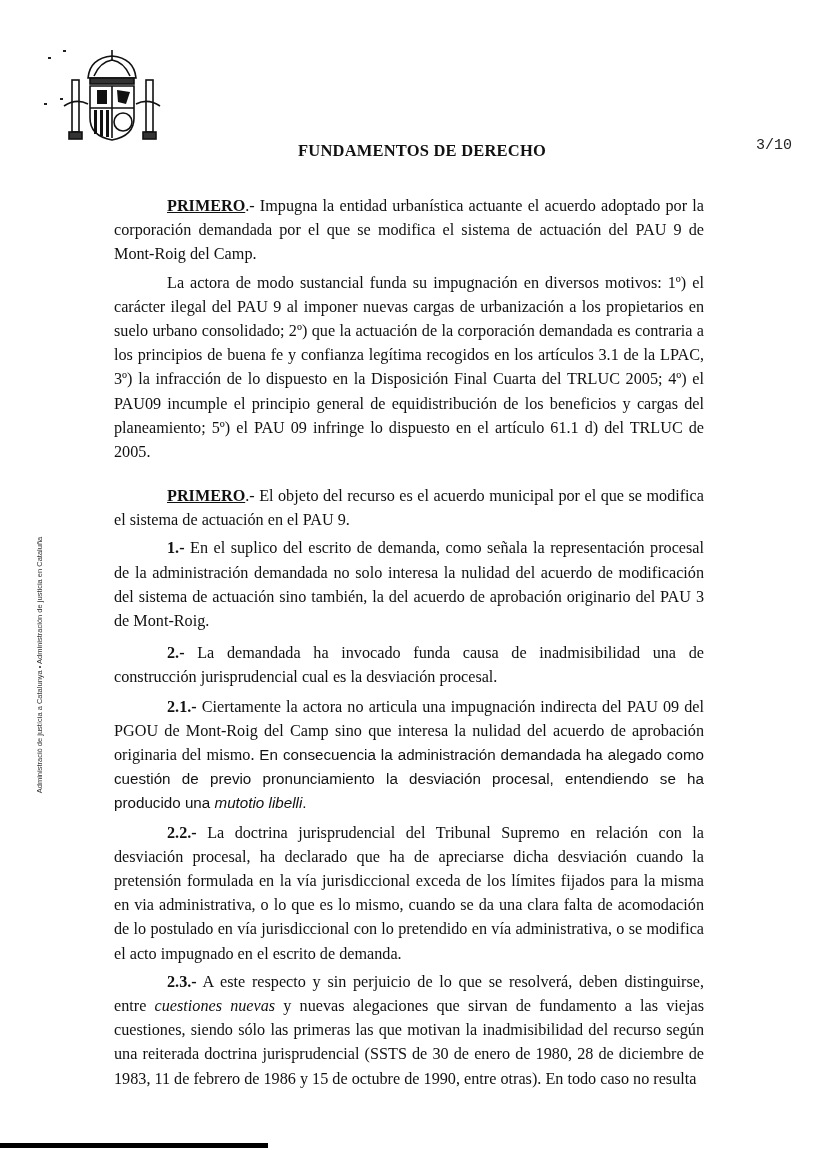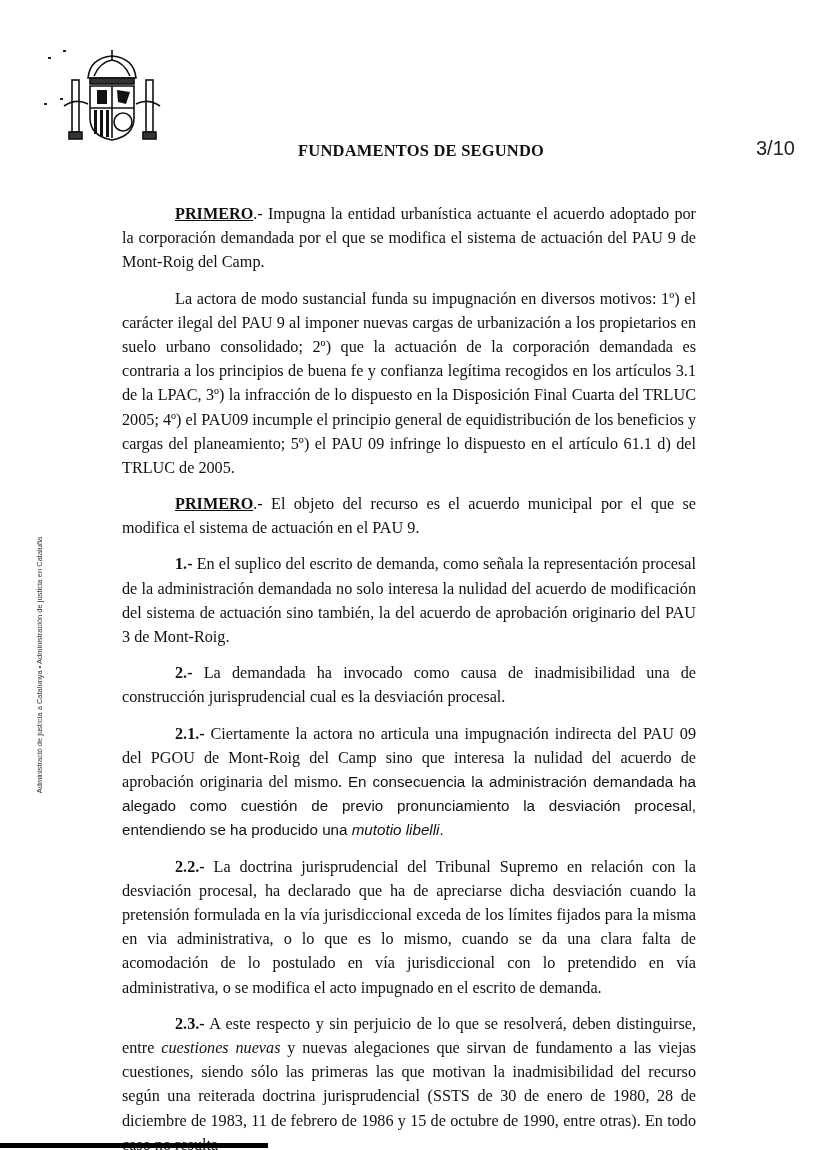--- a/index.html
+++ b/index.html
@@ -1,25 +1,25 @@
 <!DOCTYPE html>
 <html><head>
 <meta charset="utf-8">
 <style>
   html, body { margin:0; padding:0; background:#ffffff; }
   body { width:820px; height:1150px; position:relative; overflow:hidden;
          font-family:"Liberation Serif", serif; color:#111; }
   .crest { position:absolute; left:60px; top:48px; width:104px; height:96px; }
   .specks span { position:absolute; width:3px; height:2px; background:#222; }
-  .pagenum { position:absolute; left:756px; top:137px; font-family:Liberation Sans, sans-serif;
-             font-size:20px; color:#222; }
+  .pagenum { position:absolute; left:756px; top:137px; font-family:Liberation Mono, monospace;
+             font-size:15px; color:#222; }
   .title { position:absolute; left:298px; top:141px; font-weight:bold; font-size:16.5px; letter-spacing:0.2px; }
   .body { position:absolute; left:110px; width:598px; font-size:16.2px; line-height:24.2px;
           text-align:justify; }
-  .body p { margin:12px; }
+  .body p { margin:4px; }
   .ind { text-indent:53px; }
   .kw { font-weight:bold; text-decoration:underline; }
   .b { font-weight:bold; }
   .i { font-style:italic; }
   .sans { font-family:"Liberation Sans", sans-serif; font-size:15.2px; }
   .side { position:absolute; left:34px; top:520px; width:10px; height:290px; }
   .side div { position:absolute; left:50%; top:50%; transform:translate(-50%,-50%) rotate(-90deg);
               white-space:nowrap; font-family:"Liberation Sans", sans-serif; font-size:7.5px; color:#333; }
   .footline { position:absolute; left:0; top:1143px; width:268px; height:5px; background:#000; }
 </style>
@@ -52,33 +52,33 @@
   </g>
 </svg>
 <div class="specks">
   <span style="left:48px;top:57px;"></span>
   <span style="left:63px;top:50px;"></span>
   <span style="left:44px;top:103px;"></span>
   <span style="left:60px;top:98px;"></span>
 </div>
 
 <div class="pagenum">3/10</div>
-<div class="title">FUNDAMENTOS DE SEGUNDO</div>
+<div class="title">FUNDAMENTOS DE DERECHO</div>
 
 <div class="side">
   <div>Administració de justícia a Catalunya • Administración de justicia en Cataluña</div>
 </div>
 
 <div class="body" style="top:190px;">
   <p class="ind"><span class="kw">PRIMERO</span><span>.- Impugna la entidad urbanística actuante el acuerdo adoptado por la corporación demandada por el que se modifica el sistema de actuación del PAU 9 de Mont-Roig del Camp.</span></p>
   <p class="ind" style="margin-top:3px;">La actora de modo sustancial funda su impugnación en diversos motivos: 1º) el carácter ilegal del PAU 9 al imponer nuevas cargas de urbanización a los propietarios en suelo urbano consolidado; 2º) que la actuación de la corporación demandada es contraria a los principios de buena fe y confianza legítima recogidos en los artículos 3.1 de la LPAC, 3º) la infracción de lo dispuesto en la Disposición Final Cuarta del TRLUC 2005; 4º) el PAU09 incumple el principio general de equidistribución de los beneficios y cargas del planeamiento; 5º) el PAU 09 infringe lo dispuesto en el artículo 61.1 d) del TRLUC de 2005.</p>
 </div>
 
 <div class="body" style="top:480px;">
   <p class="ind"><span class="kw">PRIMERO</span><span>.-  El objeto del recurso es el acuerdo municipal por el que se modifica el sistema de actuación en el PAU 9.</span></p>
   <p class="ind" style="margin-top:2px;"><span class="b">1.-</span><span> En el suplico del escrito de demanda, como señala la representación procesal de la administración demandada no solo interesa la nulidad del acuerdo de modificación del sistema de actuación sino también, la del acuerdo de aprobación originario del PAU 3 de Mont-Roig.</span></p>
-  <p class="ind" style="margin-top:8px;"><span class="b">2.-</span><span> La demandada ha invocado como causa de inadmisibilidad una de construcción jurisprudencial cual es la desviación procesal.</span></p>
+  <p class="ind" style="margin-top:8px;"><span class="b">2.-</span><span> La demandada ha invocado funda causa de inadmisibilidad una de construcción jurisprudencial cual es la desviación procesal.</span></p>
   <p class="ind" style="margin-top:5px;"><span class="b">2.1.-</span><span> Ciertamente la actora no articula una impugnación indirecta del PAU 09 del PGOU de Mont-Roig del Camp sino que interesa la nulidad del acuerdo de aprobación originaria del mismo. </span><span class="sans">En consecuencia la administración demandada ha alegado como cuestión de previo pronunciamiento la desviación procesal, entendiendo  se ha producido una </span><span class="sans i">mutotio libelli</span><span class="sans">.</span></p>
   <p class="ind" style="margin-top:5px;"><span class="b">2.2.-</span><span> La doctrina jurisprudencial del Tribunal Supremo en relación con la desviación  procesal, ha declarado  que ha de apreciarse dicha desviación cuando la pretensión formulada en la vía jurisdiccional exceda de los límites fijados para la misma en via  administrativa, o lo que es lo mismo, cuando se da una clara falta de acomodación de lo postulado en vía jurisdiccional con lo pretendido en vía  administrativa, o se modifica el acto impugnado en el escrito de demanda.</span></p>
   <p class="ind" style="margin-top:4px;"><span class="b">2.3.-</span><span> A  este respecto y sin perjuicio de lo que se resolverá, deben distinguirse, entre </span><span class="i">cuestiones nuevas</span><span> y nuevas alegaciones que sirvan de fundamento a las viejas cuestiones, siendo sólo las primeras las que motivan la inadmisibilidad del recurso según una reiterada doctrina jurisprudencial (SSTS de 30 de enero de 1980, 28 de diciembre de 1983, 11 de febrero de 1986 y 15 de octubre de 1990, entre otras). En todo caso no resulta</span></p>
 </div>
 
 <div class="footline"></div>
 
 </body></html>

